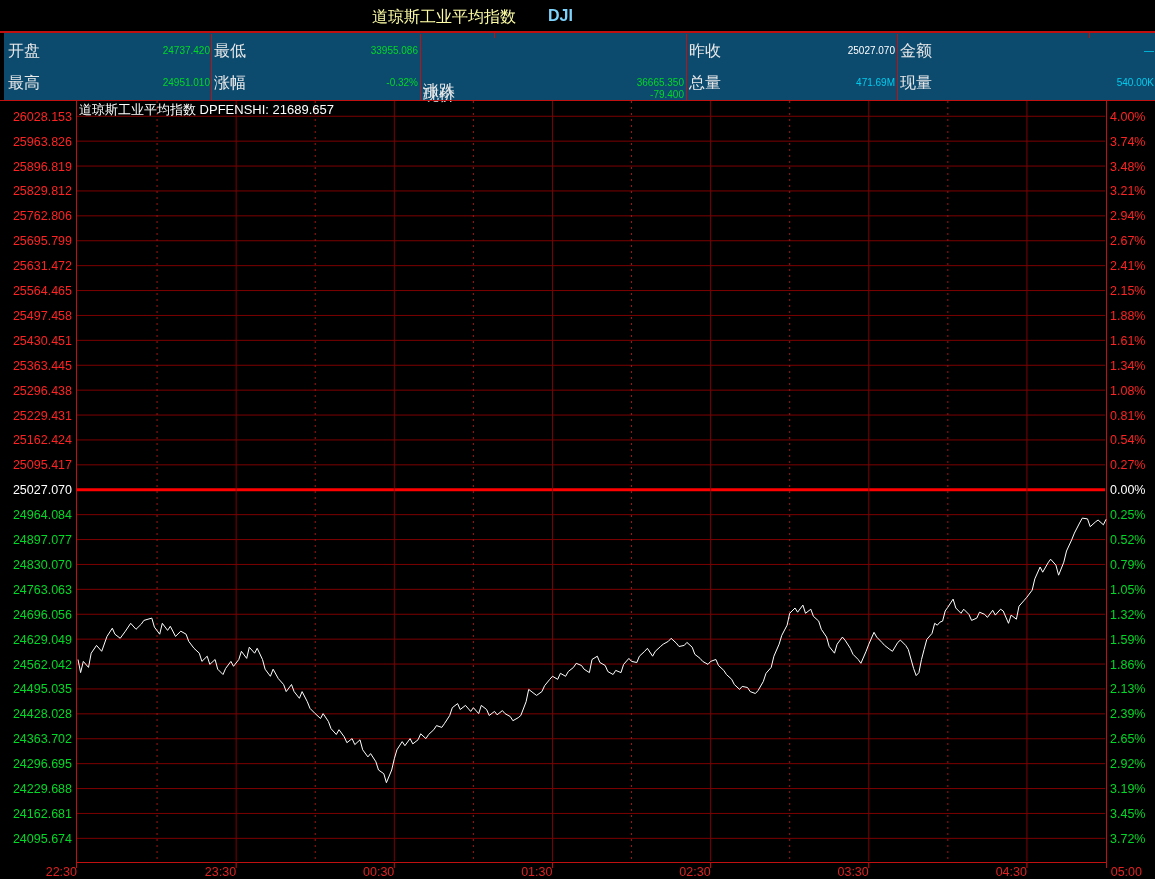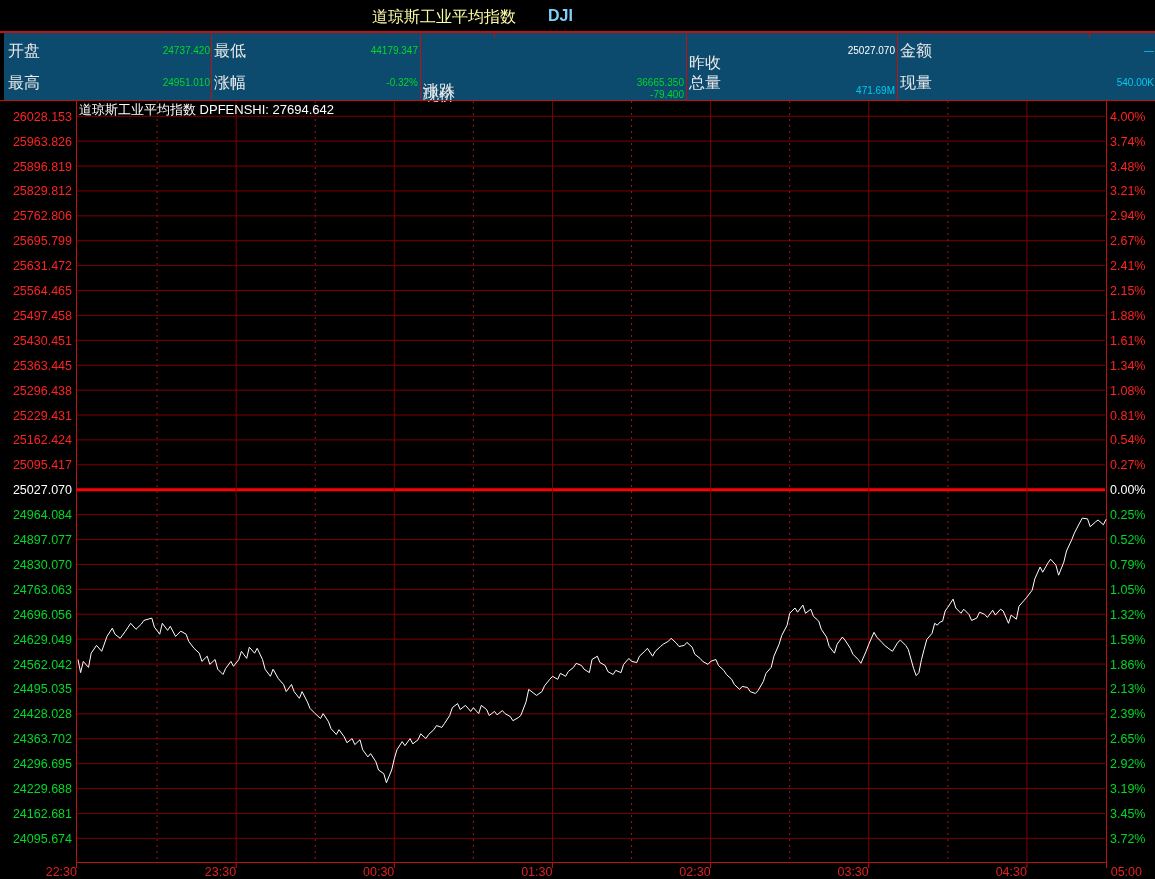--- a/index.html
+++ b/index.html
@@ -24,35 +24,35 @@
 
 <div id="title-bar">
   <span id="index-title">道琼斯工业平均指数</span>
   <span id="index-code">DJI</span>
 </div>
 <div class="hline" id="line-top"></div>
 <div id="info-bar">
     <div class="ib-label" style="left: 4px; top: 7px;">开盘</div>
     <div class="ib-value green" style="right: 949px; top: 7px;">24737.420</div>
     <div class="ib-label" style="left: 210px; top: 7px;">最低</div>
-    <div class="ib-value green" style="right: 741px; top: 7px;">44179.347</div>
+    <div class="ib-value green" style="right: 741px; top: 7px;">33955.086</div>
     <div class="ib-label" style="left: 419px; top: 7px; margin-top: 40px;">涨跌</div>
     <div class="ib-value green" style="right: 475px; top: 7px; margin-top: 44px;">-79.400</div>
-    <div class="ib-label" style="left: 685px; top: 7px; margin-top: 12px;">昨收</div>
+    <div class="ib-label" style="left: 685px; top: 7px;">昨收</div>
     <div class="ib-value white" style="right: 264px; top: 7px;">25027.070</div>
     <div class="ib-label" style="left: 896px; top: 7px;">金额</div>
     <div class="ib-value cyan" style="right: 5px; top: 7px;">—</div>
     <div class="ib-label" style="left: 4px; top: 39px;">最高</div>
     <div class="ib-value green" style="right: 949px; top: 39px; text-align: right;">24951.010</div>
     <div class="ib-label" style="left: 210px; top: 39px;">涨幅</div>
     <div class="ib-value green" style="right: 741px; top: 39px;">-0.32%</div>
     <div class="ib-label" style="left: 419px; top: 39px; margin-top: 12px;">现价</div>
     <div class="ib-value green" style="right: 475px; top: 39px;">36665.350</div>
     <div class="ib-label" style="left: 685px; top: 39px; text-align: right;">总量</div>
-    <div class="ib-value cyan" style="right: 264px; top: 39px; margin-top: 8px;">471.69M</div>
+    <div class="ib-value cyan" style="right: 264px; top: 39px;">471.69M</div>
     <div class="ib-label" style="left: 896px; top: 39px;">现量</div>
     <div class="ib-value cyan" style="right: 5px; top: 39px;">540.00K</div>
     <div class="vsep" style="left: 207px; top: 1px; height: 66px;"></div>
     <div class="vsep" style="left: 416px; top: 1px; height: 66px;"></div>
     <div class="vsep" style="left: 682px; top: 1px; height: 66px;"></div>
     <div class="vsep" style="left: 893px; top: 1px; height: 66px;"></div>
     <div class="vsep" style="left: 490px; top: -2px; height: 7px;"></div>
     <div class="vsep" style="left: 1085px; top: -2px; height: 7px;"></div>
   </div>
 <div class="hline" id="line-mid"></div>
@@ -173,13 +173,13 @@
     <text x="1110" y="742.8499999999999" text-anchor="start" fill="#00d926" font-size="12.5">3.72%</text>
     <text x="77" y="776" text-anchor="end" fill="#e02222" font-size="12.5">22:30</text>
     <text x="236.15384615384616" y="776" text-anchor="end" fill="#e02222" font-size="12.5">23:30</text>
     <text x="394.3076923076923" y="776" text-anchor="end" fill="#e02222" font-size="12.5">00:30</text>
     <text x="552.4615384615385" y="776" text-anchor="end" fill="#e02222" font-size="12.5">01:30</text>
     <text x="710.6153846153846" y="776" text-anchor="end" fill="#e02222" font-size="12.5">02:30</text>
     <text x="868.7692307692307" y="776" text-anchor="end" fill="#e02222" font-size="12.5">03:30</text>
     <text x="1026.923076923077" y="776" text-anchor="end" fill="#e02222" font-size="12.5">04:30</text>
     <text x="1142" y="776" text-anchor="end" fill="#e02222" font-size="12.5">05:00</text>
   </svg>
-<div id="overlay-label">道琼斯工业平均指数 DPFENSHI: 27694.642</div>
+<div id="overlay-label">道琼斯工业平均指数 DPFENSHI: 21689.657</div>
 
 </body></html>

